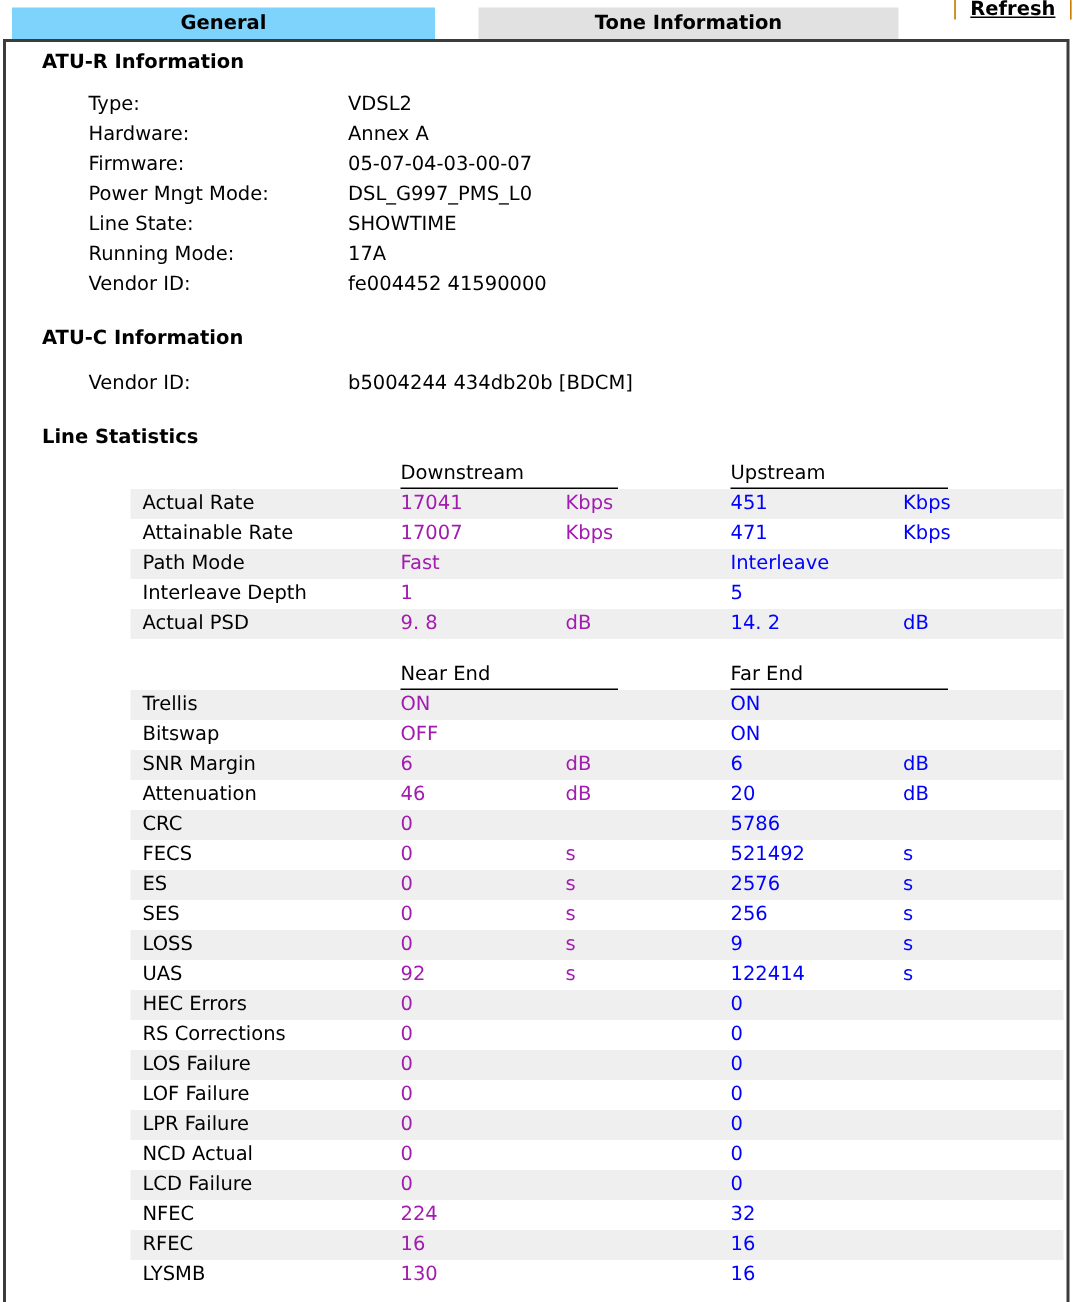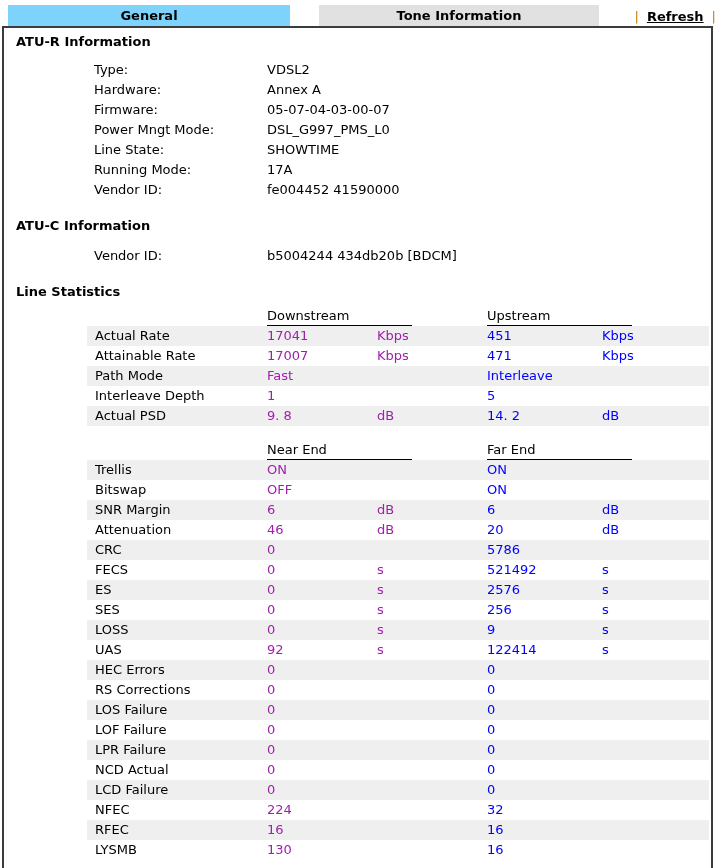--- a/index.html
+++ b/index.html
@@ -38,21 +38,21 @@
     margin-right: 6px;
   }
   .tab.inactive {
     width: 280px;
     background: #e1e1e1;
     margin-left: 23px;
   }
   .refresh-area {
     position: absolute;
     right: 10px;
-    bottom: 2px;
+    bottom: 12px;
     font-weight: bold;
     white-space: nowrap;
   }
   .pipe { color: #cc7a00; font-weight: normal; }
   .refresh-link {
     color: #000000;
     text-decoration: underline;
     margin: 0 8px;
     cursor: pointer;
   }
@@ -62,28 +62,28 @@
     margin-left: 2px;
     width: 711px;
     min-height: 829px;
     border: 2px solid #3c3c3c;
     background: #ffffff;
     padding-top: 4px;
     padding-bottom: 8px;
   }
   .section-title {
     font-weight: bold;
-    padding-left: 12px;
+    padding-left: 24px;
     height: 20px;
     line-height: 20px;
   }
 
   
   .info-block { margin-top: 8px; }
-  .irow { display: flex; height: 20px; line-height: 20px; margin-left: 90px; }
+  .irow { display: flex; height: 20px; line-height: 20px; margin-left: 55px; }
   .ilabel { width: 173px; }
   .ivalue { flex: 1; }
 
   .gap16 { height: 16px; }
   .gap10 { height: 10px; }
   .gap12 { height: 12px; }
   .gap2  { height: 2px; }
 
   
   .srow, .hrow {

